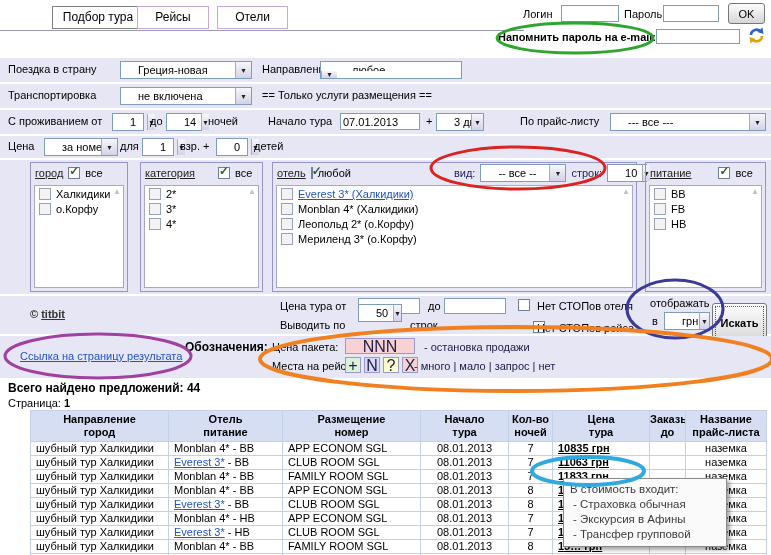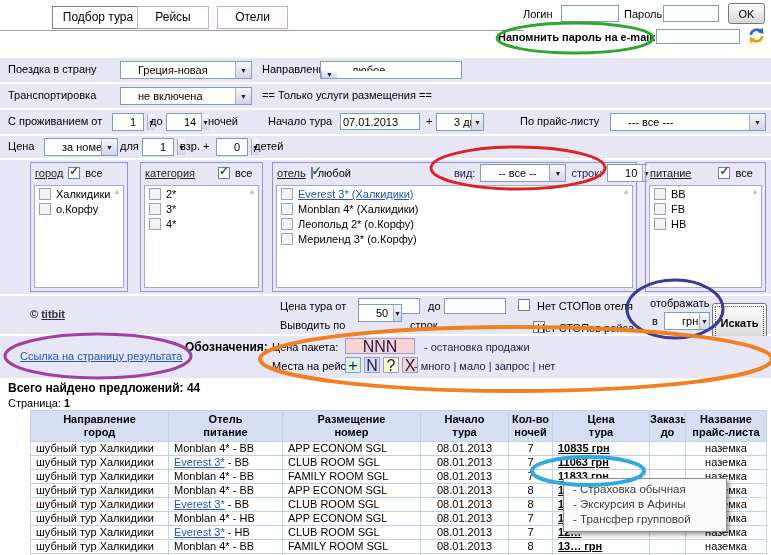--- a/index.html
+++ b/index.html
@@ -465,20 +465,21 @@
           <td class="ac">08.01.2013</td>
           <td class="ac">7</td>
           <td class="al"><a class="price-link">13297 грн</a></td>
           <td class="ac"></td>
           <td class="ac">наземка</td>
         </tr>
       </tbody>
   </table>
 
   <div class="tooltip">
+    <div class="tt">В стоимость входит:</div>
     <div class="ti">- Страховка обычная</div>
     <div class="ti">- Экскурсия в Афины</div>
     <div class="ti">- Трансфер групповой</div>
   </div>
 
   <svg class="anno" width="771" height="555" viewBox="0 0 771 555">
     <ellipse cx="575" cy="38" rx="78" ry="15" fill="none" stroke-width="3" stroke="#2ea62e"></ellipse>
     <ellipse cx="518" cy="168" rx="87" ry="21" fill="none" stroke-width="3" stroke="#dd2222"></ellipse>
     <ellipse cx="675" cy="309" rx="48" ry="29" fill="none" stroke-width="3" stroke="#3a3a99"></ellipse>
     <ellipse cx="98" cy="356" rx="93" ry="22" fill="none" stroke-width="3" stroke="#a040a0"></ellipse>

